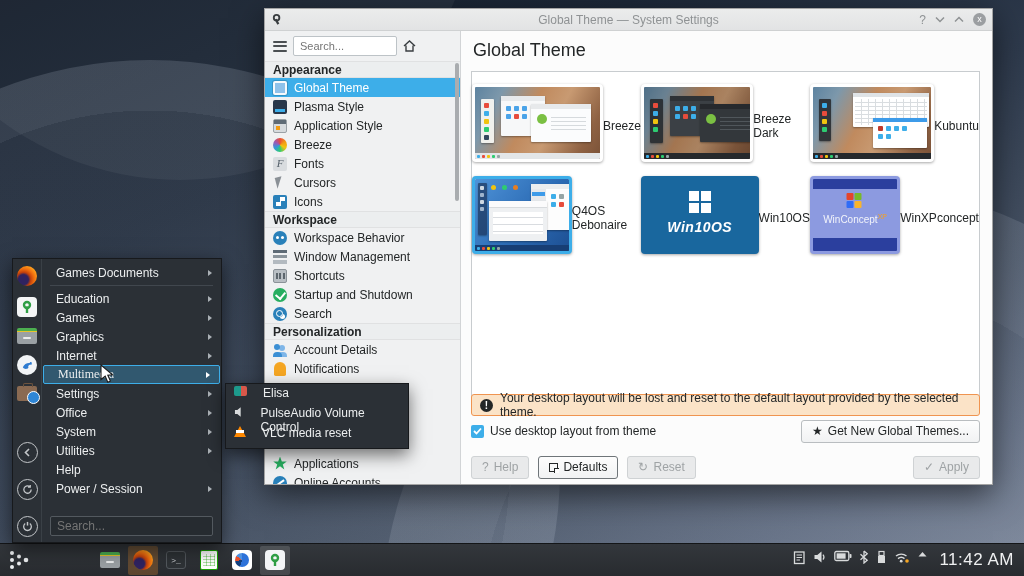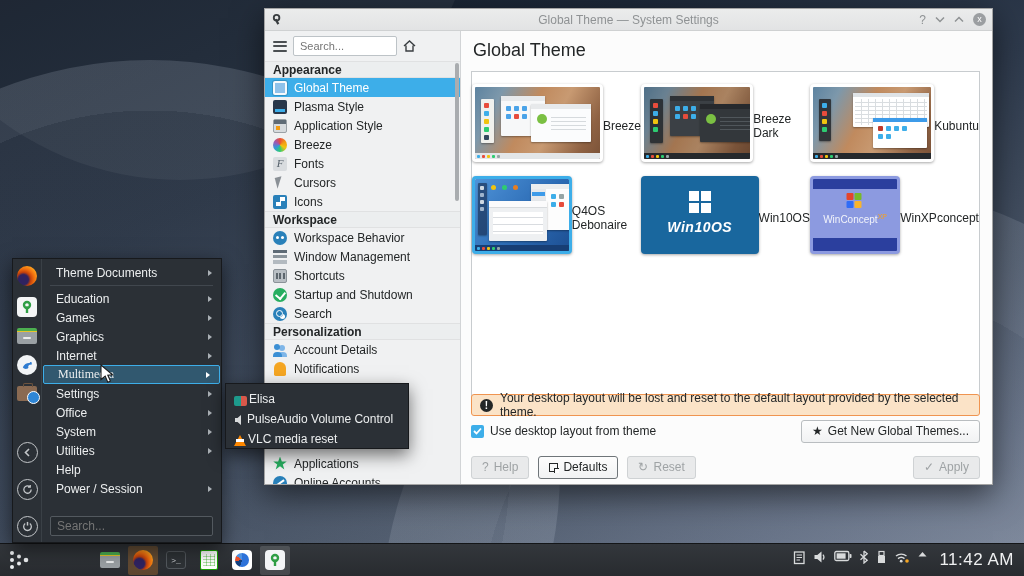--- a/index.html
+++ b/index.html
@@ -50,21 +50,21 @@
   .menu-item { height:19px; display:flex; align-items:center; padding:0 9px 0 14px; color:#eceeef; font-size:12px; position:relative; }
   .menu-item .arrow { margin-left:auto; width:0; height:0; border-left:4px solid #aab0b5; border-top:3.5px solid transparent; border-bottom:3.5px solid transparent; }
   .menu-item.hl { background:rgba(61,174,233,0.32); border:1px solid #3daee9; border-radius:2px; margin:0 1px;font-family:Liberation Serif, serif; }
   .menu-item.hl .arrow { border-left-color:#fff; }
   .menu-sep { height:1px; background:#41474e; margin:3px 8px; }
   .menu-search { position:absolute; left:8px; right:8px; bottom:6px; }
   .menu-search input { width:100%; height:20px; background:#262b30; border:1px solid #53595f; border-radius:2px; color:#9aa0a5; font-size:12px; padding:0 6px; font-family:"Liberation Sans",sans-serif; }
 
   
   .submenu { position:absolute; left:225px; top:383px; width:184px; height:66px; background:#2b3036; border:1px solid #17191c; box-shadow:0 6px 16px rgba(0,0,0,0.55); z-index:60; padding-top:2px; }
-  .sub-item { height:20px; display:flex; align-items:flex-end; gap:2px; padding:0 8px; color:#eceeef; font-size:12px; }
+  .sub-item { height:20px; display:flex; align-items:flex-start; gap:16px; padding:0 8px; color:#eceeef; font-size:12px; }
   .ic-elisa { width:13px; height:10px; border-radius:2px; background:linear-gradient(90deg,#1d9a8c 0 55%, #d8584a 55% 100%); }
   .ic-vlc { width:0; height:0; border-left:6px solid transparent; border-right:6px solid transparent; border-bottom:11px solid #ff8800; position:relative; }
   .ic-vlc::after { content:""; position:absolute; left:-4px; top:4px; width:8px; height:2.5px; background:#fff; }
 
   
   .window { position:absolute; left:264px; top:8px; width:729px; height:477px; background:#fcfcfc; border:1px solid rgba(0,0,0,0.35); box-shadow:0 10px 30px rgba(0,0,0,0.55); z-index:30; font-size:12px; color:#232627; }
   .titlebar { height:22px; background:linear-gradient(#ebecec,#e2e3e4); border-bottom:1px solid #cfd1d2; display:flex; align-items:center; padding:0 6px; position:relative; }
   .win-title { position:absolute; left:0; right:0; text-align:center; color:#8f9294; font-size:12px; }
   .tb-btns { margin-left:auto; display:flex; align-items:center; gap:9px; z-index:1; }
   .tb-btns .q { color:#8f9294; font-size:12px; }
@@ -492,21 +492,21 @@
       </span>
     <span class="circle-btn">
         <svg width="11" height="11" viewBox="0 0 12 12">
           <path d="M6 1v4" stroke="#c3c6c9" stroke-width="1.6"></path>
           <path d="M3.5 2.8a4.2 4.2 0 1 0 5 0" fill="none" stroke="#c3c6c9" stroke-width="1.4"></path>
         </svg>
       </span>
   </div>
   <div class="menu-list">
     <div class="menu-item">
-        <span>Theme Documents</span>
+        <span>Games Documents</span>
         <span class="arrow"></span>
       </div>
     <div class="menu-sep"></div>
     <div class="menu-item">
         <span>Education</span>
         <span class="arrow"></span>
       </div>
     <div class="menu-item">
         <span>Games</span>
         <span class="arrow"></span>

